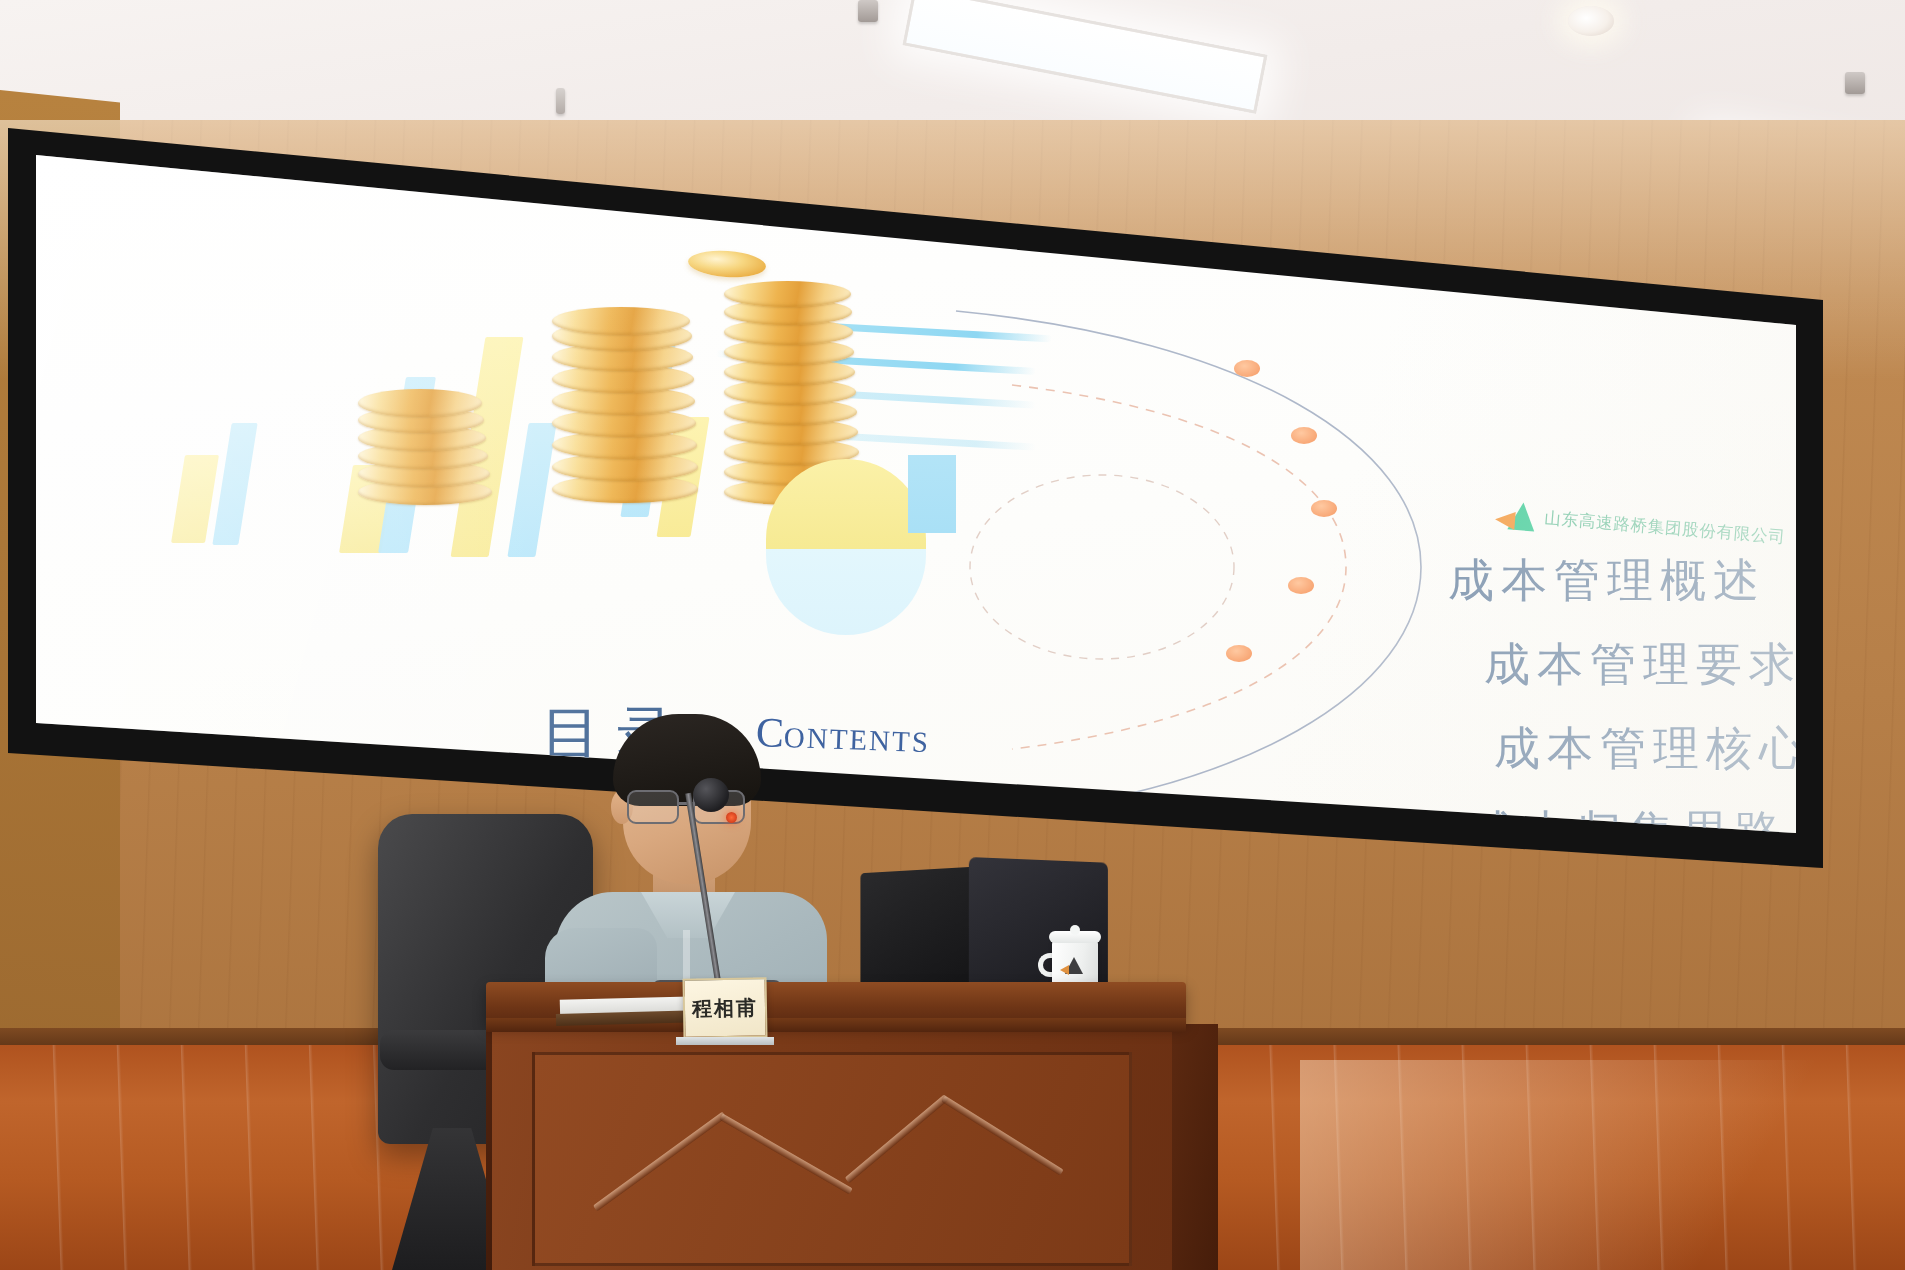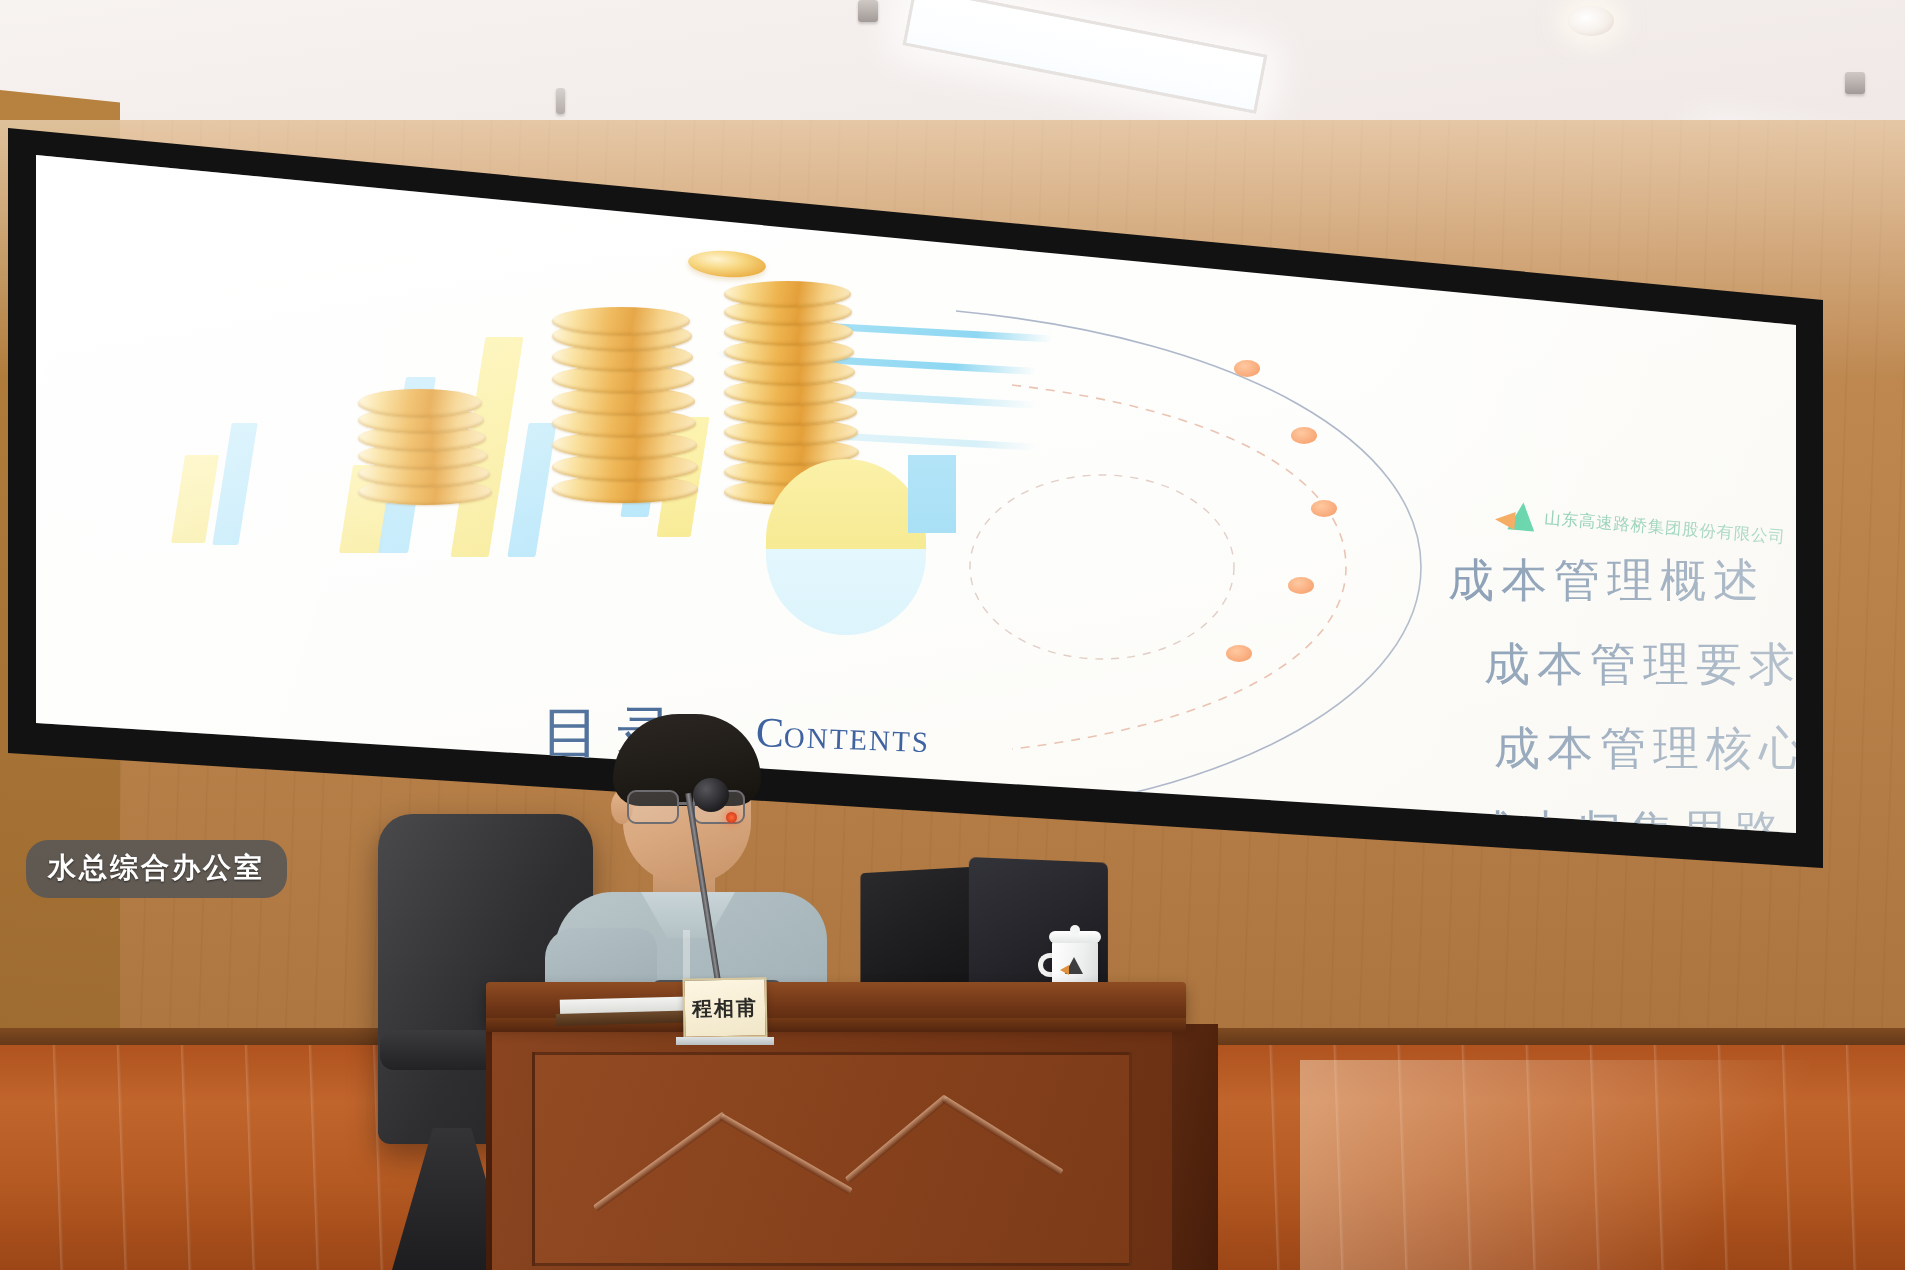--- a/index.html
+++ b/index.html
@@ -563,21 +563,20 @@
       <div class="agenda-item" style="margin-left:82px;">成本管理概述</div>
       <div class="agenda-item" style="margin-left:118px;">成本管理要求</div>
       <div class="agenda-item" style="margin-left:128px;">成本管理核心</div>
       <div class="agenda-item" style="margin-left:104px;">成本归集思路</div>
 
     </div>
 
     <div class="slide-sheen"></div>
   </div>
 
-  <div class="overlay-badge">水总综合办公室</div>
 
   <div class="chair"></div>
   <div class="chair-arm"></div>
   <div class="chair-leg"></div>
 
   <div class="person">
     <div class="torso"></div>
     <div class="sleeve-l"></div>
     <div class="arm-l"></div>
     <div class="neck"></div>

